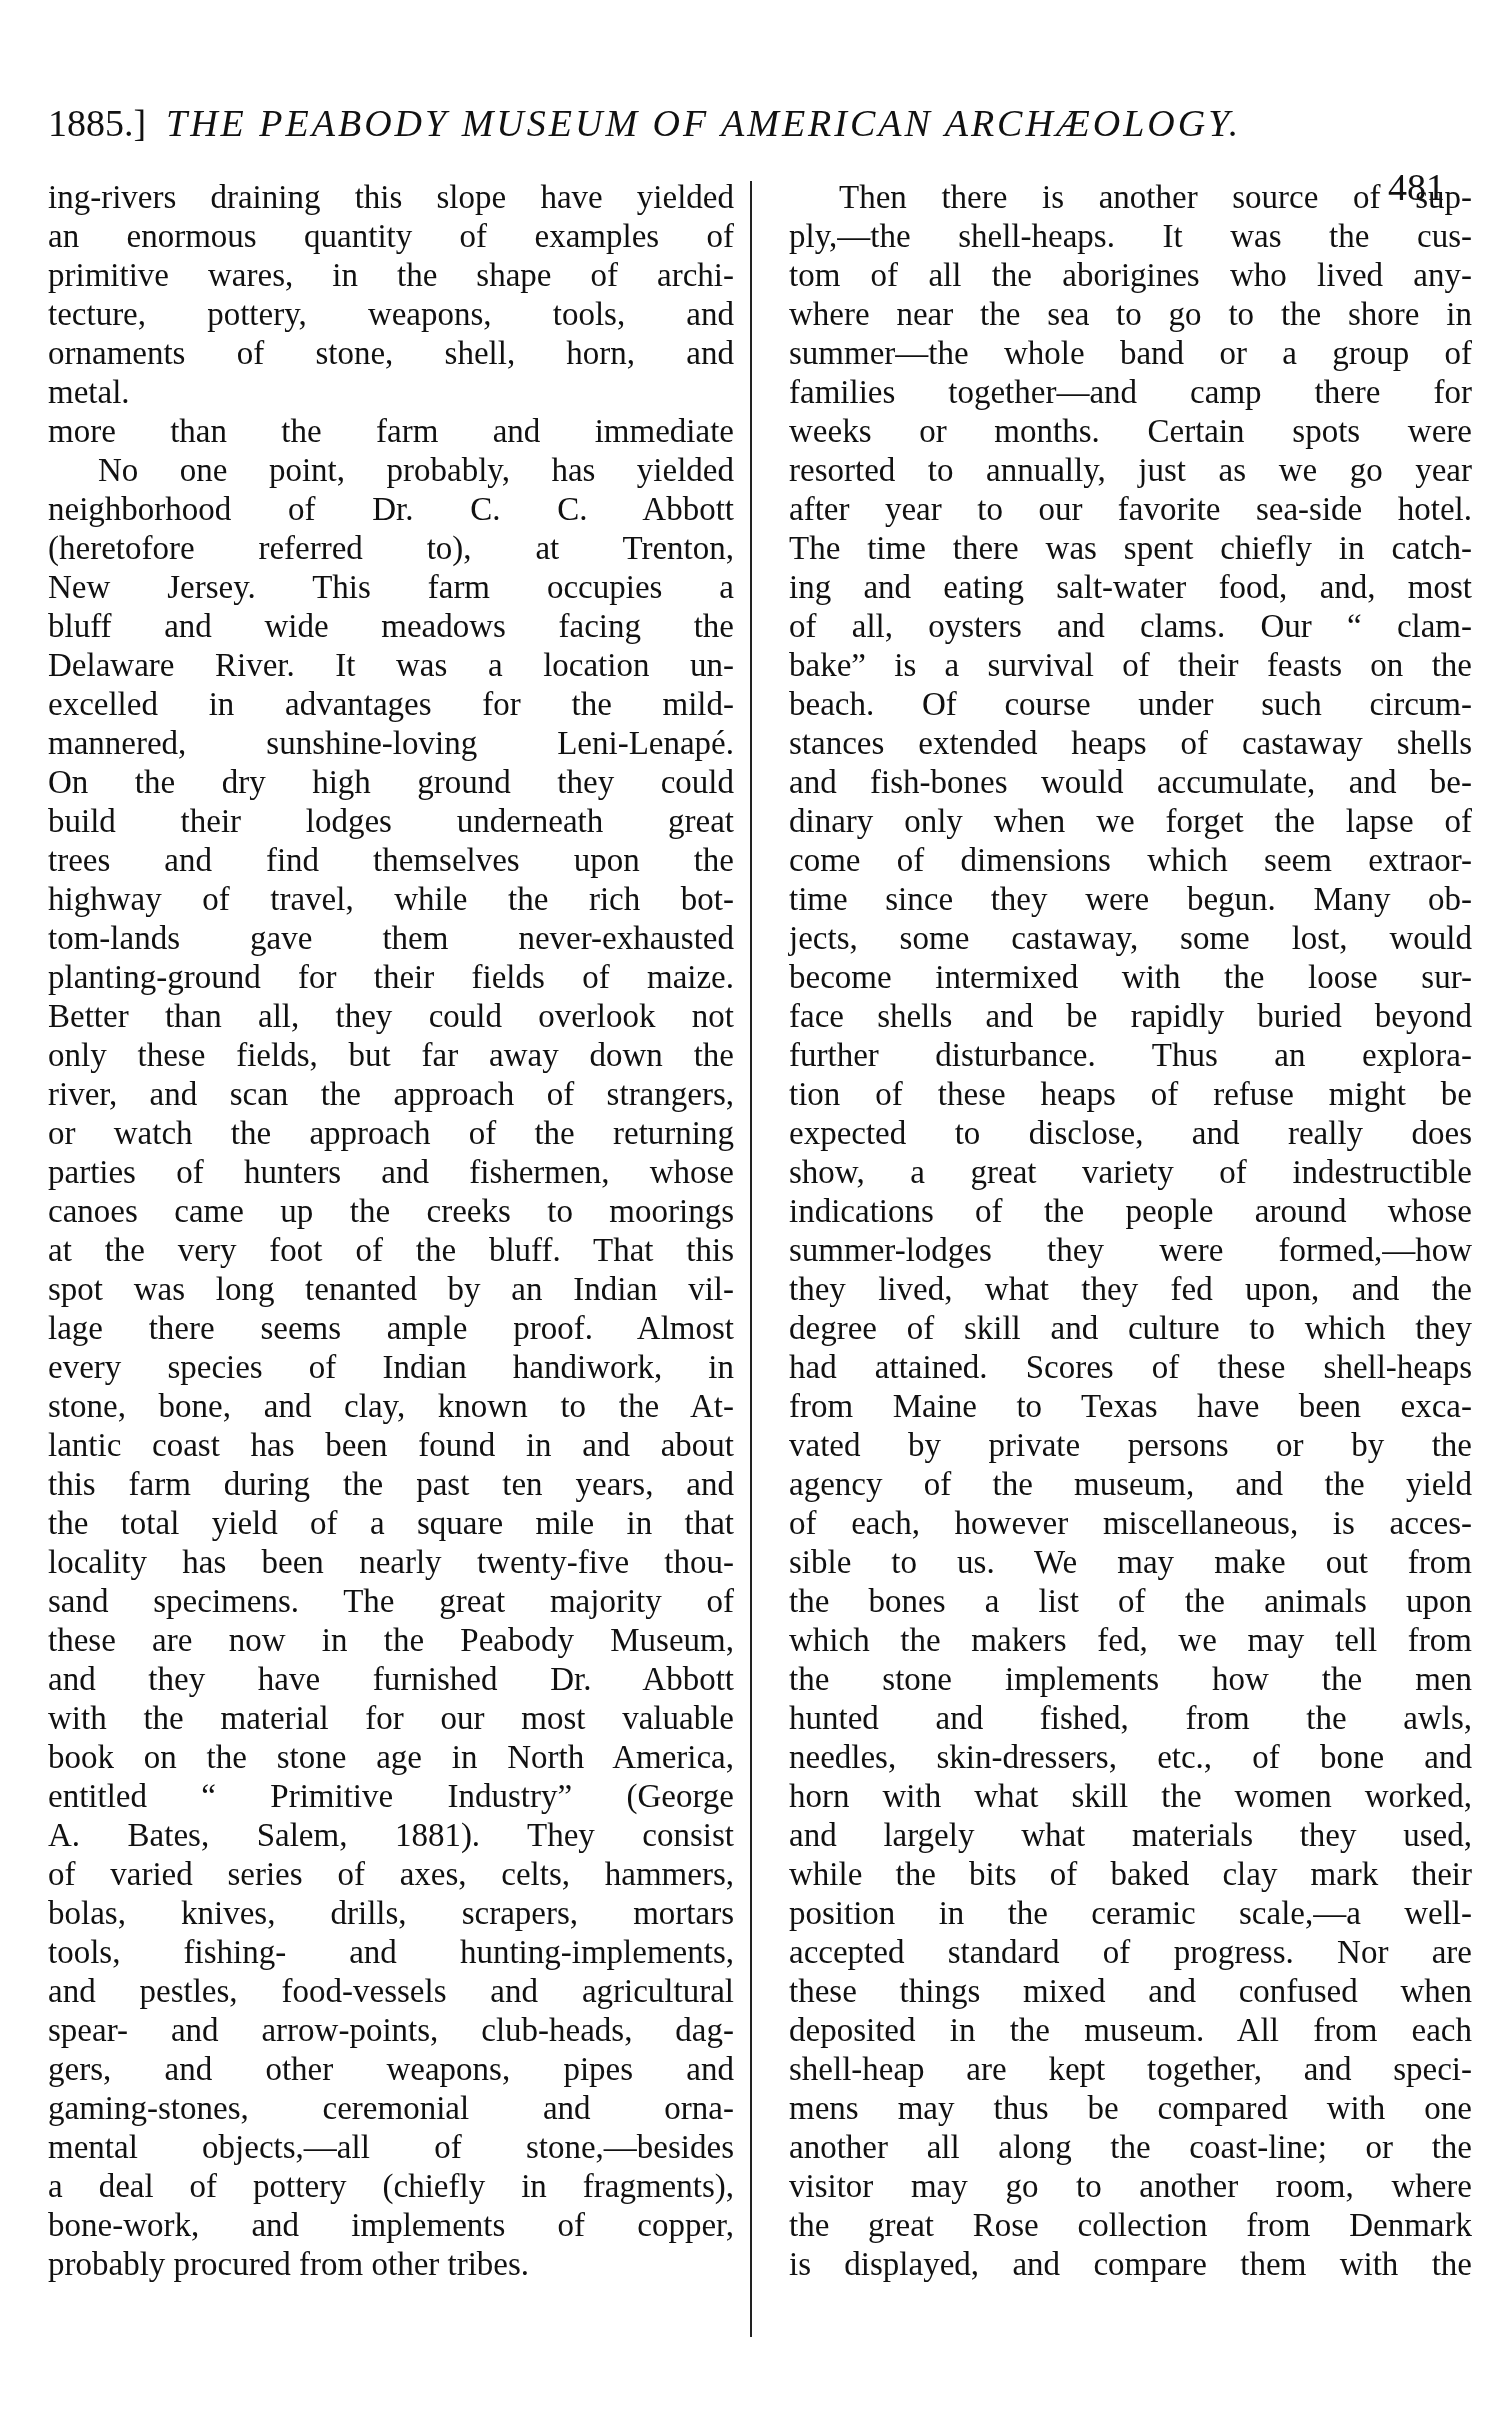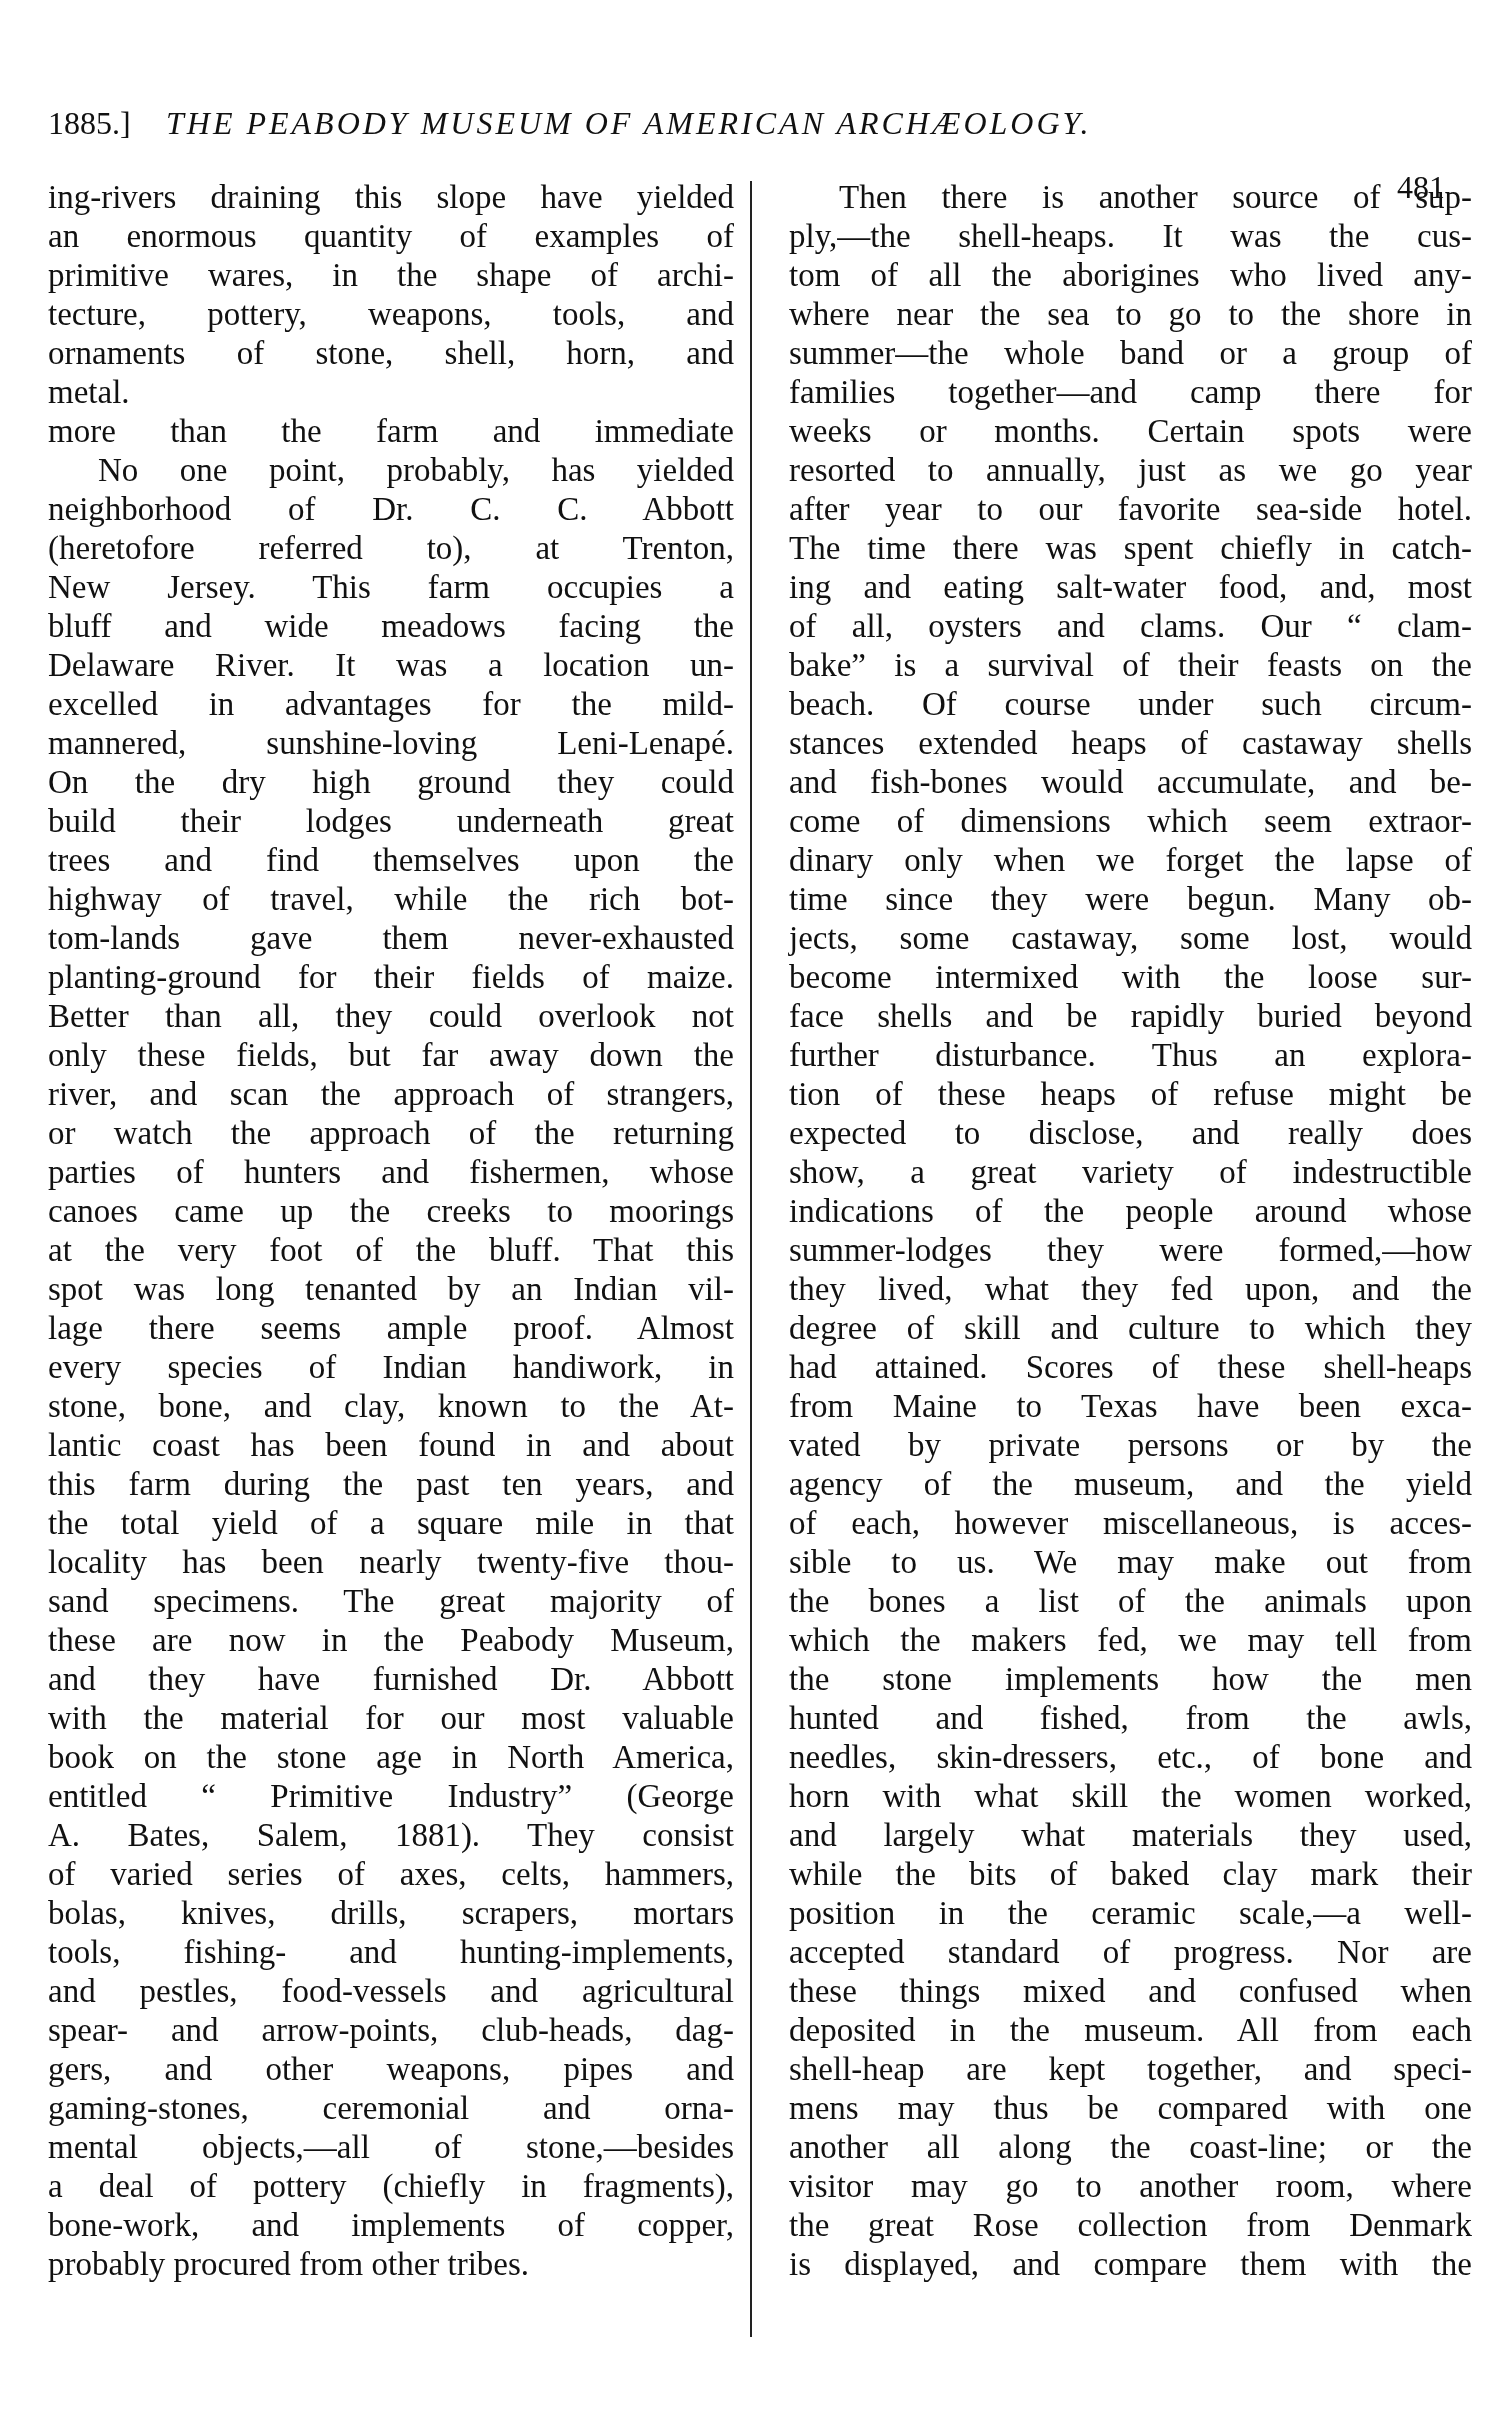--- a/index.html
+++ b/index.html
@@ -1,19 +1,19 @@
 <!DOCTYPE html>
 <html style="font-size:8px"><head>
 <meta charset="utf-8">
 <style>
   html, body { margin: 0; padding: 0; background: #ffffff; }
   body { width: 1510px; height: 2413px; position: relative; overflow: hidden;
          font-family: "Liberation Serif", "DejaVu Serif", serif; color: #111; }
   .header { position: absolute; top: 98px; left: 48px; width: 1397px; height: 50px;
-            font-size: 32px; line-height: 50px; text-decoration: underline; }
+            font-size: 38px; line-height: 50px; text-decoration: underline; }
   .hdr-year { position: absolute; left: 0; top: 0; }
   .hdr-title { position: absolute; left: 118px; top: 0; font-style: italic; letter-spacing: 3px; }
   .hdr-page { position: absolute; right: 0; top: 16px; margin-top: 48px; }
   .col { position: absolute; top: 178px; width: 686px; }
   .col-left { left: 48px; }
   .col-right { left: 765px; width: 683px; margin-left: 24px; }
   .line { display: block; height: 39px; line-height: 39px; font-size: 33px;
           text-align: justify; text-align-last: justify; white-space: nowrap; overflow: visible; }
   .line.last { text-align-last: left; }
   .line.indent { padding-left: 50px; }
@@ -95,22 +95,22 @@
     <span class="line">weeks or months. Certain spots were</span>
     <span class="line">resorted to annually, just as we go year</span>
     <span class="line">after year to our favorite sea-side hotel.</span>
     <span class="line">The time there was spent chiefly in catch-</span>
     <span class="line">ing and eating salt-water food, and, most</span>
     <span class="line">of all, oysters and clams. Our “ clam-</span>
     <span class="line">bake” is a survival of their feasts on the</span>
     <span class="line">beach. Of course under such circum-</span>
     <span class="line">stances extended heaps of castaway shells</span>
     <span class="line">and fish-bones would accumulate, and be-</span>
+    <span class="line">dinary only when we forget the lapse of</span>
     <span class="line">come of dimensions which seem extraor-</span>
-    <span class="line">dinary only when we forget the lapse of</span>
     <span class="line">time since they were begun. Many ob-</span>
     <span class="line">jects, some castaway, some lost, would</span>
     <span class="line">become intermixed with the loose sur-</span>
     <span class="line">face shells and be rapidly buried beyond</span>
     <span class="line">further disturbance. Thus an explora-</span>
     <span class="line">tion of these heaps of refuse might be</span>
     <span class="line">expected to disclose, and really does</span>
     <span class="line">show, a great variety of indestructible</span>
     <span class="line">indications of the people around whose</span>
     <span class="line">summer-lodges they were formed,—how</span>

